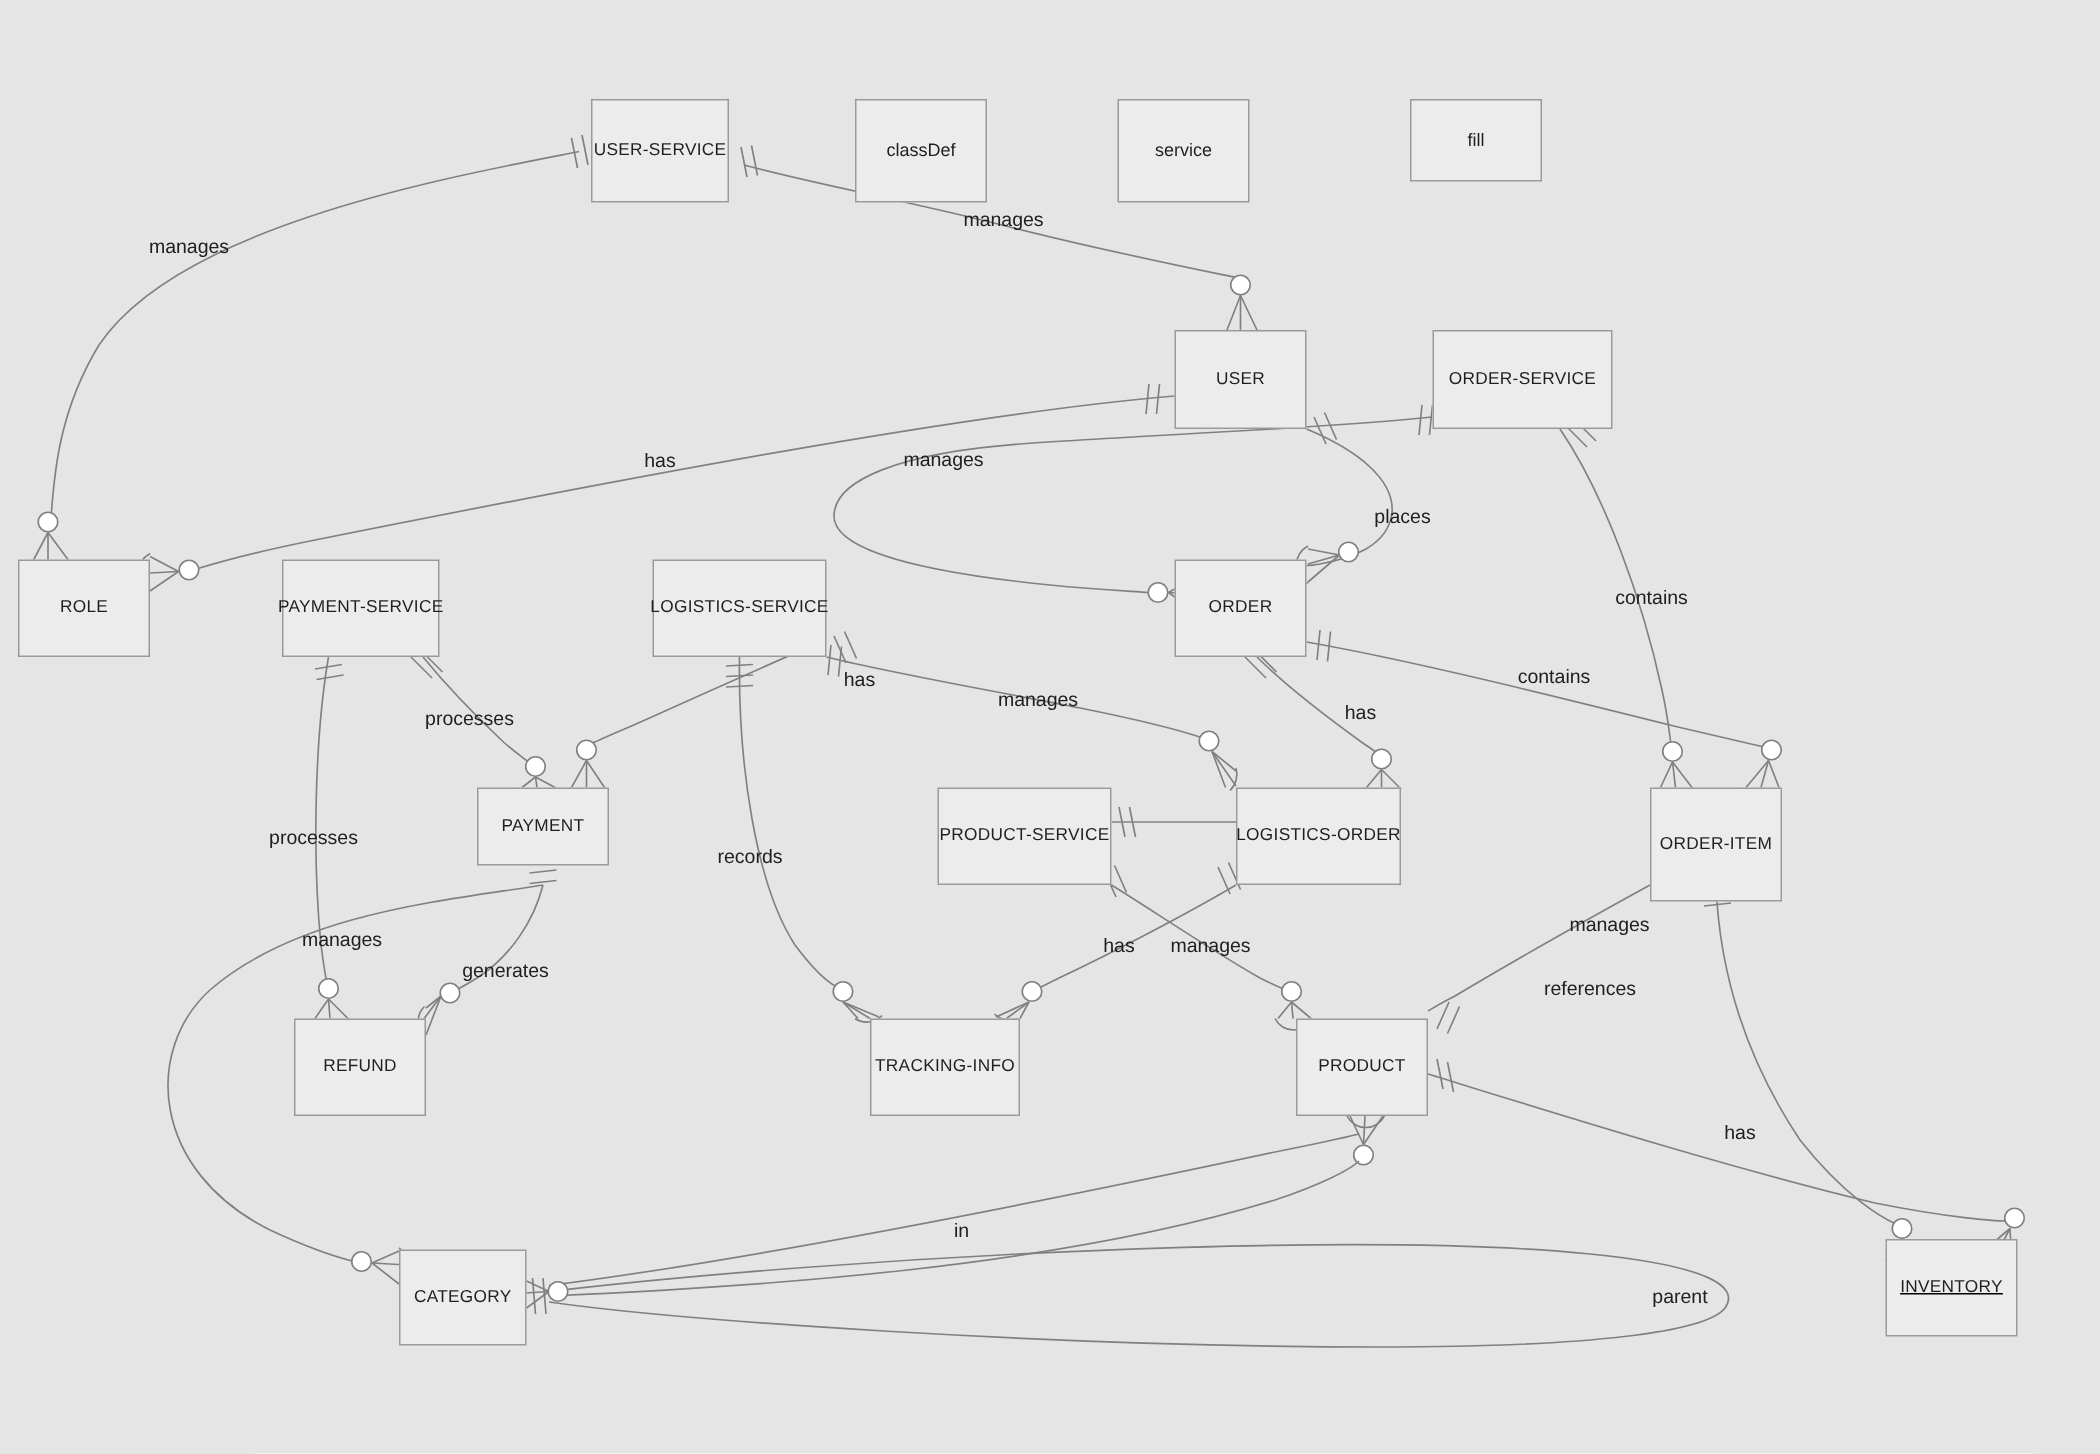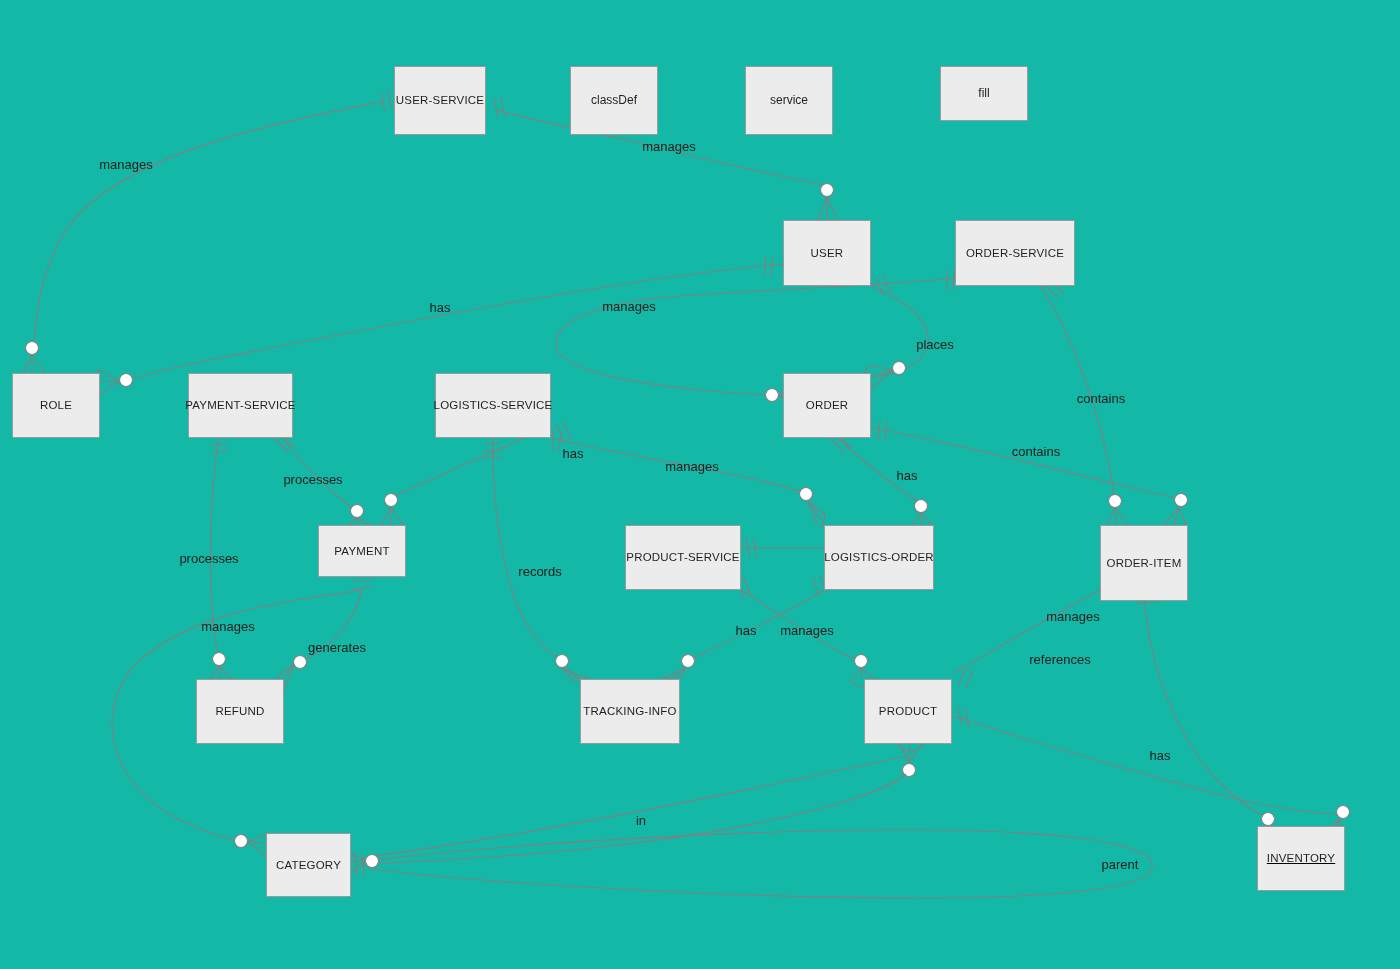--- a/index.html
+++ b/index.html
@@ -1,17 +1,17 @@
 <!DOCTYPE html>
 <html><head>
 <meta charset="utf-8">
 <style>
   html,body{margin:0;padding:0;background:#ffffff;}
   body{font-family:"Liberation Sans", sans-serif;}
-  #canvas{position:relative;width:1400px;height:969px;background:#14b8a6;overflow:hidden;}
+  #canvas{position:relative;width:1400px;height:969px;background:#e5e5e5;overflow:hidden;}
   #wires{position:absolute;left:0;top:0;width:1400px;height:969px;}
   .entity{
     position:absolute;
     background:#ECECEC;
     border:1px solid #9a9a9a;
     display:flex;align-items:center;justify-content:center;
     box-sizing:border-box;
     z-index:5;
   }
   .entity span{
@@ -386,21 +386,21 @@
   <div class="edge-label" style="left:126px;top:164px;"><span>manages</span></div>
   <div class="edge-label" style="left:669px;top:146px;"><span>manages</span></div>
   <div class="edge-label" style="left:440px;top:307px;"><span>has</span></div>
   <div class="edge-label" style="left:629px;top:306px;"><span>manages</span></div>
   <div class="edge-label" style="left:935px;top:328px;margin-top:16px;"><span>places</span></div>
   <div class="edge-label" style="left:1101px;top:398px;"><span>contains</span></div>
   <div class="edge-label" style="left:1036px;top:451px;"><span>contains</span></div>
   <div class="edge-label" style="left:313px;top:479px;"><span>processes</span></div>
   <div class="edge-label" style="left:209px;top:558px;"><span>processes</span></div>
   <div class="edge-label" style="left:573px;top:453px;"><span>has</span></div>
-  <div class="edge-label" style="left:540px;top:571px;"><span>records</span></div>
+  <div class="edge-label" style="left:500px;top:571px;"><span>records</span></div>
   <div class="edge-label" style="left:907px;top:475px;"><span>has</span></div>
   <div class="edge-label" style="left:692px;top:466px;"><span>manages</span></div>
   <div class="edge-label" style="left:807px;top:630px;"><span>manages</span></div>
   <div class="edge-label" style="left:746px;top:630px;"><span>has</span></div>
   <div class="edge-label" style="left:228px;top:626px;"><span>manages</span></div>
   <div class="edge-label" style="left:337px;top:647px;"><span>generates</span></div>
   <div class="edge-label" style="left:1073px;top:616px;"><span>manages</span></div>
   <div class="edge-label" style="left:1060px;top:659px;"><span>references</span></div>
   <div class="edge-label" style="left:1160px;top:755px;"><span>has</span></div>
   <div class="edge-label" style="left:641px;top:820px;"><span>in</span></div>

